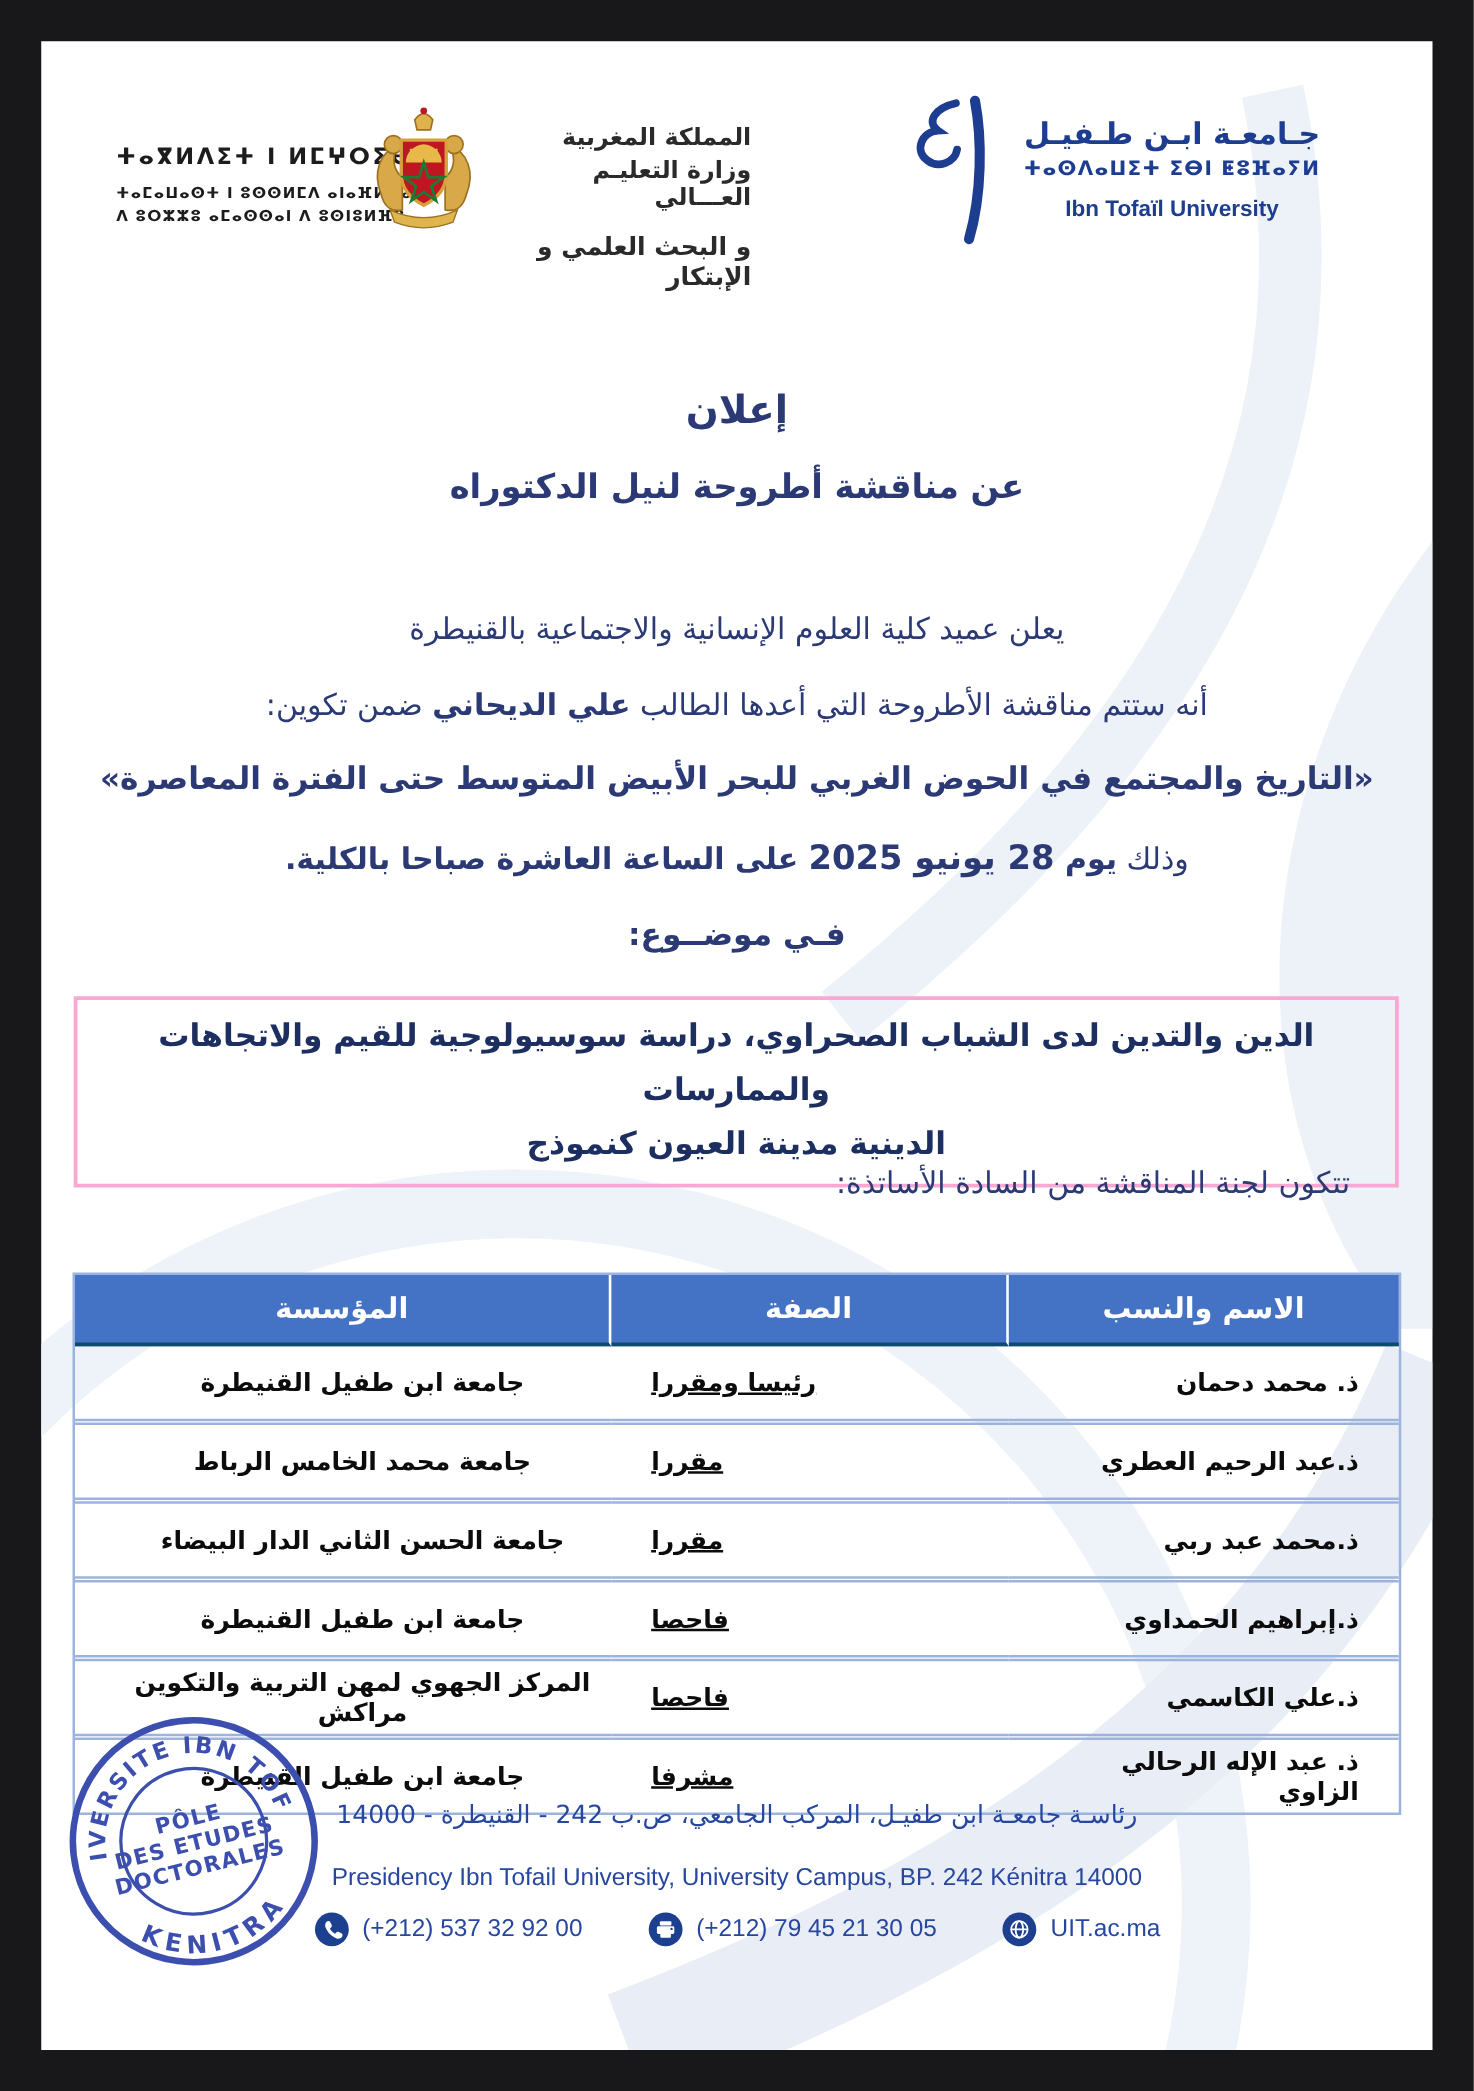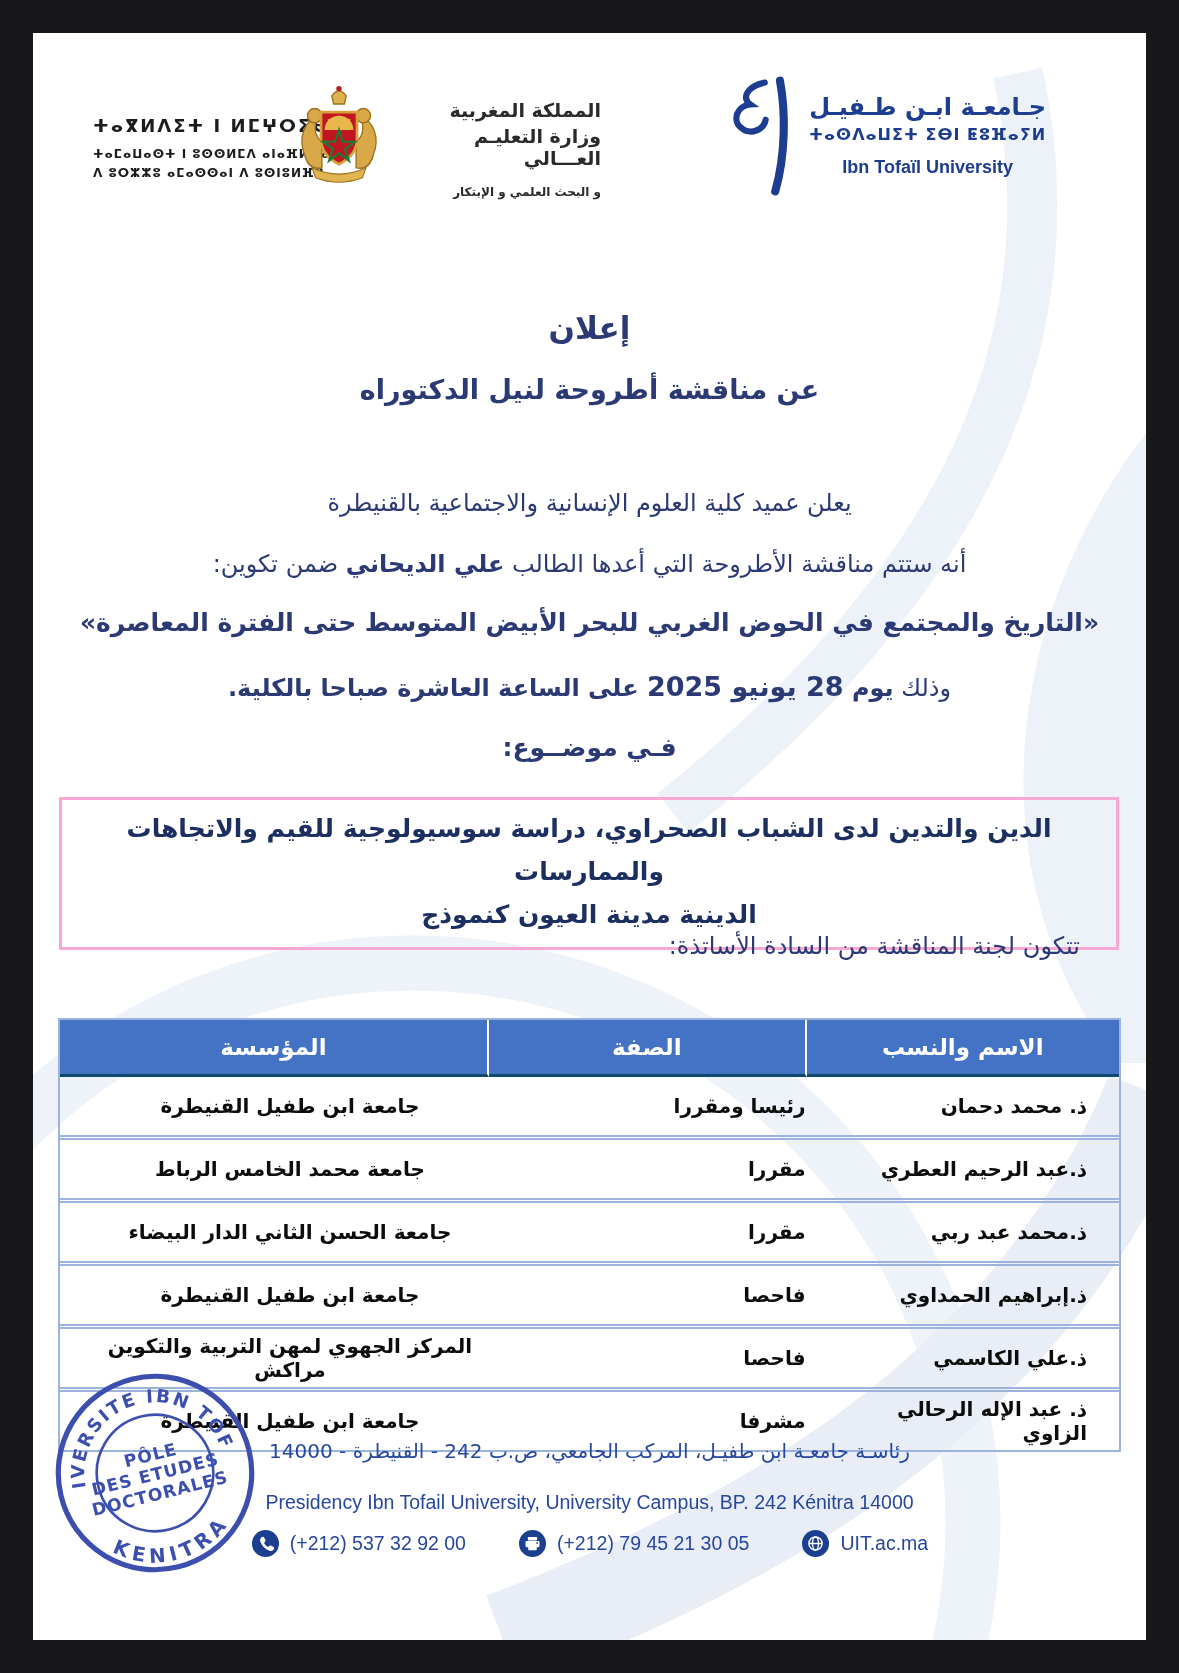--- a/index.html
+++ b/index.html
@@ -20,22 +20,22 @@
   .content{position:absolute;inset:0;z-index:1;}
 
   
   .tif-block{position:absolute;left:60px;top:82px;color:#1c1c1c;text-align:left;}
   .tif-l1{font-size:18px;font-weight:bold;letter-spacing:2px;margin-bottom:9px;}
   .tif-l2,.tif-l3{font-size:12px;font-weight:bold;letter-spacing:1px;line-height:1.55;}
   .coa{position:absolute;left:252px;top:48px;width:108px;height:108px;}
   .ministry{position:absolute;left:368px;top:66px;width:200px;direction:rtl;text-align:right;color:#2a2a2a;}
   .ministry .m1{font-size:19px;font-weight:bold;margin-bottom:4px;}
   .ministry .m2{font-size:19px;font-weight:bold;margin-bottom:16px;}
-  .ministry .m3{font-size:12px;font-weight:bold;}
-  .uni-logo{position:absolute;left:692px;top:40px;display:flex;align-items:center;gap:16px;}
+  .ministry .m3{font-size:20px;font-weight:bold;}
+  .uni-logo{position:absolute;left:692px;top:40px;display:flex;align-items:center;gap:26px;}
   .uni-mark{width:68px;height:124px;}
   .uni-text{color:#1d3d91;text-align:center;}
   .uni-ar{font-size:24px;font-weight:bold;margin-bottom:4px;direction:rtl;}
   .uni-tif{font-size:16px;font-weight:bold;letter-spacing:1px;margin-bottom:13px;}
   .uni-en{font-size:18px;font-weight:bold;font-family:"Liberation Sans","DejaVu Sans",sans-serif;}
 
   
   .cline{position:absolute;left:0;right:0;text-align:center;color:#2b3a75;direction:rtl;}
   .t-announce{top:277px;font-size:31px;font-weight:bold;}
   .t-sub{top:341px;font-size:27px;font-weight:bold;}
@@ -68,21 +68,21 @@
     height:52px;text-align:center;vertical-align:middle;
     border-bottom:3px solid #0c4a6e;
   }
   .ctable thead th + th{border-inline-start:2px solid #ffffff;}
   .ctable tbody td{
     height:56px;vertical-align:middle;background:transparent;
     color:#0c0c0c;font-size:20px;font-weight:bold;padding-left:32px;
   }
   .ctable tbody tr + tr td{border-top:5px double #9cb3de;}
   .ctable td.c-name{text-align:start;padding-inline-start:32px;}
-  .ctable td.c-role{text-align:right;}
+  .ctable td.c-role{text-align:left;text-decoration:underline;}
   .ctable td.c-inst{text-align:center;}
 
   
   .stamp{position:absolute;left:18px;top:1336px;width:208px;height:208px;}
   .addr-ar{position:absolute;left:0;right:0;top:1406px;text-align:center;direction:rtl;
     color:#27479f;font-size:20px;}
   .addr-en{position:absolute;left:0;right:0;top:1458px;text-align:center;
     color:#27479f;font-size:19.5px;font-family:"Liberation Sans","DejaVu Sans",sans-serif;}
   .contacts{position:absolute;left:0;right:0;top:1496px;display:flex;justify-content:center;
     align-items:center;gap:52px;}

